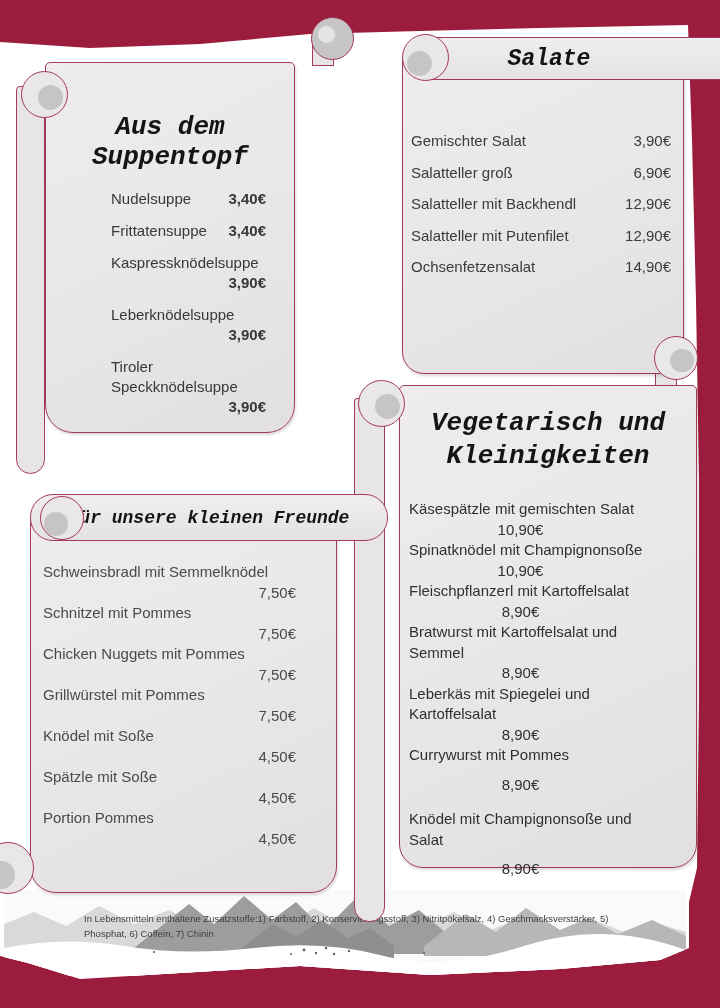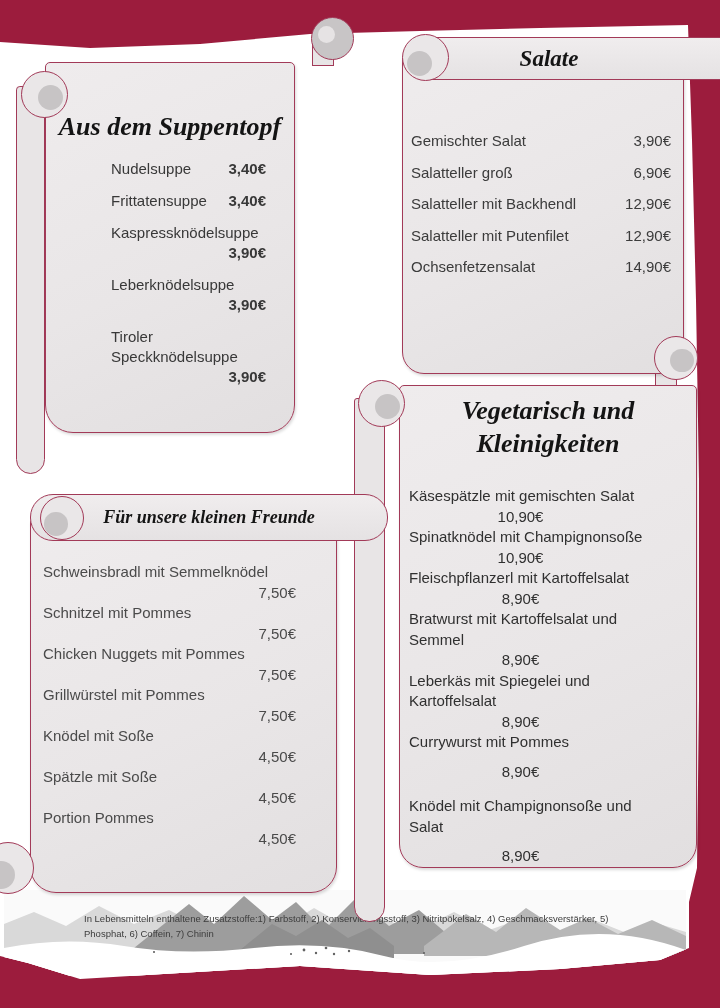--- a/index.html
+++ b/index.html
@@ -23,21 +23,21 @@
   .band{position:absolute;z-index:5;box-sizing:border-box;border:1.6px solid #A23A58;
     background:linear-gradient(180deg,#F0EDEE,#E5E2E3);display:flex;align-items:center;justify-content:center;}
   .curl{position:absolute;z-index:6;box-sizing:border-box;border-radius:50%;
     background:#EAE7E8;border:1.6px solid #A23A58;}
   .curl::after{content:"";position:absolute;left:8%;bottom:8%;width:56%;height:56%;
     border-radius:50%;background:#C7C4C5;}
   .curl.shade-r::after{left:auto;right:8%;bottom:16%;}
   .curl.shade-full{background:#C8C5C6;}
   .curl.shade-full::after{background:#E6E3E4;width:42%;height:42%;left:14%;top:20%;bottom:auto;}
 
-  .script-title{font-family:Liberation Serif, serif;font-style:italic;font-weight:bold;color:#141414;}
+  .script-title{font-family:Liberation Mono, monospace;font-style:italic;font-weight:bold;color:#141414;}
 
   
   .soup-strip{left:16px;top:86px;width:29px;height:388px;border-radius:4px 4px 15px 15px;}
   .soup-tail{left:312px;top:40px;width:22px;height:26px;}
   .soup-body{left:45px;top:62px;width:250px;height:371px;border-radius:5px 5px 28px 28px;}
   .soup-title{margin-top:49px;text-align:center;font-size:26px;}
   .soup-list{margin:17px 28px 0 65px;font-size:15px;color:#383838;}
   .soup-list .row{display:flex;justify-content:space-between;flex-wrap:wrap;line-height:20px;margin-bottom:12px;}
   .soup-list .iprice{margin-left:auto;text-align:left;font-weight:bold;}
 
@@ -52,21 +52,21 @@
   .kids-body{left:30px;top:518px;width:307px;height:375px;border-radius:5px 5px 26px 26px;}
   .kids-band{left:30px;top:494px;width:358px;height:47px;border-radius:23px;}
   .kids-band .script-title{font-size:18px;}
   .kids-list{position:absolute;left:12px;top:43px;width:253px;font-size:15px;color:#4a4a4a;}
   .kids-list .kname{line-height:20px;}
   .kids-list .kprice{line-height:21px;text-align:right;}
 
   
   .veg-strip{left:354px;top:398px;width:31px;height:524px;border-radius:3px 3px 15px 15px;}
   .veg-body{left:399px;top:385px;width:298px;height:483px;border-radius:5px 5px 24px 24px;}
-  .veg-title{margin-top:8px;text-align:center;font-size:26px;line-height:33px;}
+  .veg-title{margin-top:21px;text-align:center;font-size:26px;line-height:33px;}
   .veg-list{margin:26px 0 0 9px;width:272px;font-size:15px;color:#303030;}
   .veg-list .vname{width:252px;line-height:20.5px;}
   .veg-list .vprice{width:223px;text-align:center;line-height:20.5px;}
   .veg-list div.vitem:nth-of-type(6) .vprice{margin-top:9px;}
   .veg-list div.vitem:nth-of-type(7){margin-top:14px;}
   .veg-list div.vitem:nth-of-type(7) .vprice{margin-top:9px;}
 </style>
 </head>
 <body>
 

